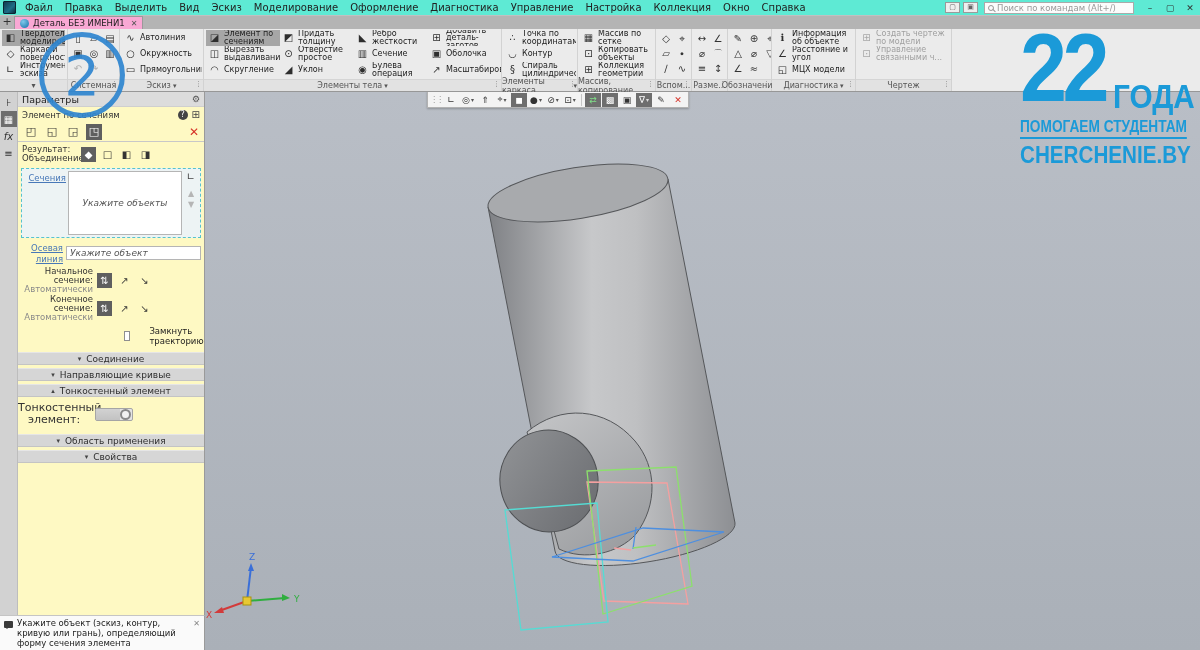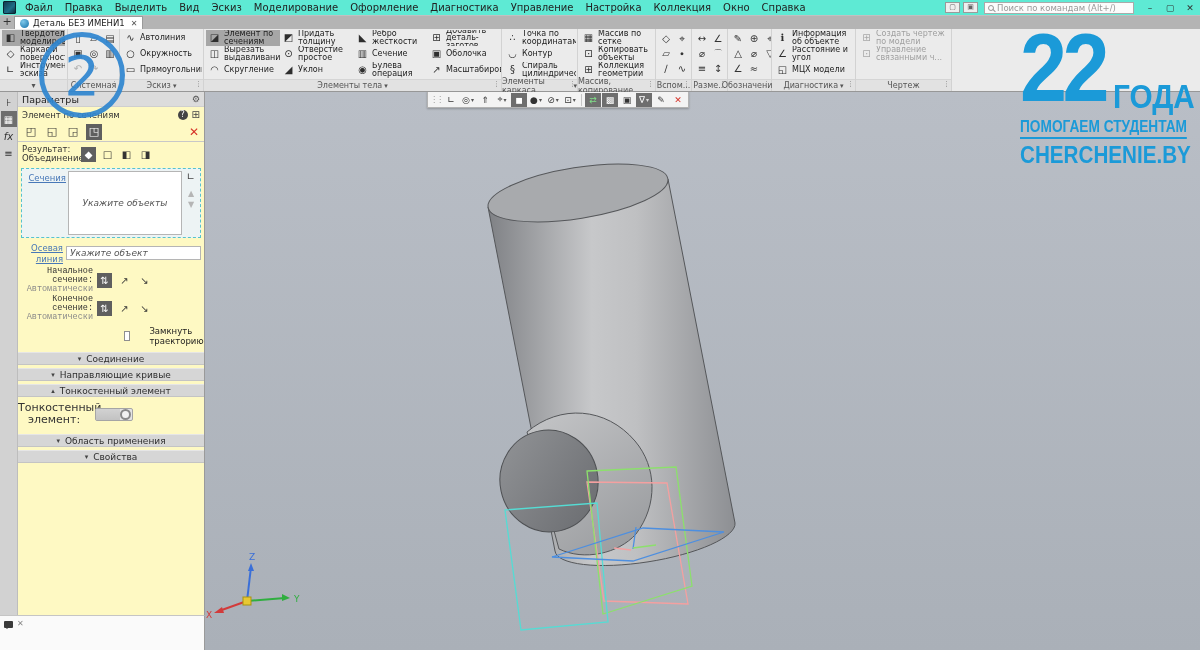--- a/index.html
+++ b/index.html
@@ -18,21 +18,21 @@
   .search-box { width:150px; height:12px; background:#fcfcfc; border:1px solid #aaa; margin:0 6px;
                 display:flex; align-items:center; font-size:8.5px; color:#999; padding:0 3px; gap:3px; }
   .mag { width:6px; height:6px; border:1px solid #999; border-radius:50%; position:relative; flex:none; }
   .mag::after { content:""; position:absolute; width:4px; height:1px; background:#999;
                 transform:rotate(45deg); right:-3px; bottom:-1px; }
   .winbtn { width:20px; text-align:center; font-size:9px; color:#333; }
 
   
   #tabbar { position:absolute; top:16px; left:0; right:0; height:13px; background:#b4b4b4; display:flex; align-items:stretch; z-index:10; }
   .tab-plus { width:14px; text-align:center; font-size:11px; line-height:12px; color:#333; }
-  .doc-tab { background:#ffffff; border:1px solid #9a9a9a; border-bottom:none; display:flex; align-items:center;
+  .doc-tab { background:#f9a8d4; border:1px solid #9a9a9a; border-bottom:none; display:flex; align-items:center;
              padding:0 5px; gap:4px; font-size:8.5px; }
   .tab-ico { width:9px; height:9px; border-radius:50%; background:radial-gradient(circle at 35% 30%,#7ec8ea,#1470a8); flex:none; }
   .tab-close { font-size:8px; color:#555; margin-left:2px; }
 
   
   #ribbon { position:absolute; top:29px; left:0; right:0; height:63px; background:#ebebeb;
             border-bottom:1px solid #979797; display:flex; z-index:5; }
   .rgroup { position:relative; border-right:1px solid #d2d2d2; display:flex; flex-direction:column; flex:none; }
   .rgroup-content { flex:1; padding:1px 2px; overflow:hidden; }
   .navcol { display:flex; flex-direction:column; }
@@ -76,21 +76,21 @@
   .blue-link { color:#4878b8; text-decoration:underline; font-size:8.5px; }
   .sec-list { flex:1; background:#fff; border:1px solid #b5b5b5; margin:0 2px; display:flex; align-items:center; justify-content:center; }
   .ghost { color:#555; font-style:italic; font-size:9px; }
   .sec-ctrl { width:14px; display:flex; flex-direction:column; align-items:center; gap:1px; }
   .sec-ctrl .sk { font-size:10px; color:#444; }
   .sec-ctrl .arr { font-size:8px; color:#b5b5b5; margin-top:6px; }
   .axis-row { display:flex; align-items:center; padding:2px 3px; gap:3px; }
   .axis-row .sec-lbl-col { padding-top:0; }
   .axis-input { flex:1; height:14px; background:#fff; border:1px solid #b5b5b5; display:flex; align-items:center; padding:0 3px; }
   .secopt-row { display:flex; align-items:center; padding:1px 3px; gap:4px; }
-  .secopt-lbl { width:72px; text-align:right; font-size:8.5px; line-height:1.05; color:#333;font-family:Liberation Mono, monospace; }
+  .secopt-lbl { width:72px; text-align:right; font-size:8.5px; line-height:1.05; color:#333; }
   .secopt-lbl .sub { color:#8a8a8a; }
   .check-row { display:flex; align-items:center; gap:19px; padding:3px 0 3px 62px; font-size:8.5px;margin-left:44px; }
   .checkbox { width:10px; height:10px; background:#fff; border:1px solid #8f8f8f; }
   .bar { height:13px; background:#d6d6d6; border-top:1px solid #e6e6e6; border-bottom:1px solid #c4c4c4;
          margin-top:3px; display:flex; align-items:center; justify-content:center; gap:5px; font-size:9px; color:#2e2e2e; }
   .bar .chev { font-size:7px; color:#444; }
   .thinwall-row { display:flex; align-items:center; gap:5px; padding:5px 3px 5px 0; }
   .thinwall-lbl { width:72px; text-align:center; font-size:11px; line-height:1.1; color:#333; }
   .toggle { width:38px; height:13px; border:1px solid #a5a5a5; background:#e4e4e4; border-radius:2px; display:flex; align-items:center; }
   .toggle .track { flex:1; height:100%; background:linear-gradient(#d2d2d2,#c2c2c2); }
@@ -529,20 +529,21 @@
       <div class="bar">
         <span class="chev">▾</span>
         <span>Свойства</span>
       </div>
     </div>
   <div class="panel-fill"></div>
 </div>
 
 <div id="statusbox">
   <span class="bubble"></span>
+  <span style="flex:1;">Укажите объект (эскиз,  контур, кривую или грань), определяющий форму сечения элемента</span>
   <span class="status-close">✕</span>
 </div>
 
 <div id="viewport">
   <svg id="scene" viewBox="205 92 995 558" preserveAspectRatio="none">
     <defs>
       <linearGradient id="bodyGrad" gradientUnits="userSpaceOnUse" x1="488" y1="0" x2="735" y2="0">
         <stop offset="0" stop-color="#7f8185"></stop>
           <stop offset="0.42" stop-color="#c7c8ca"></stop>
         <stop offset="0.6" stop-color="#bfc0c2"></stop>

